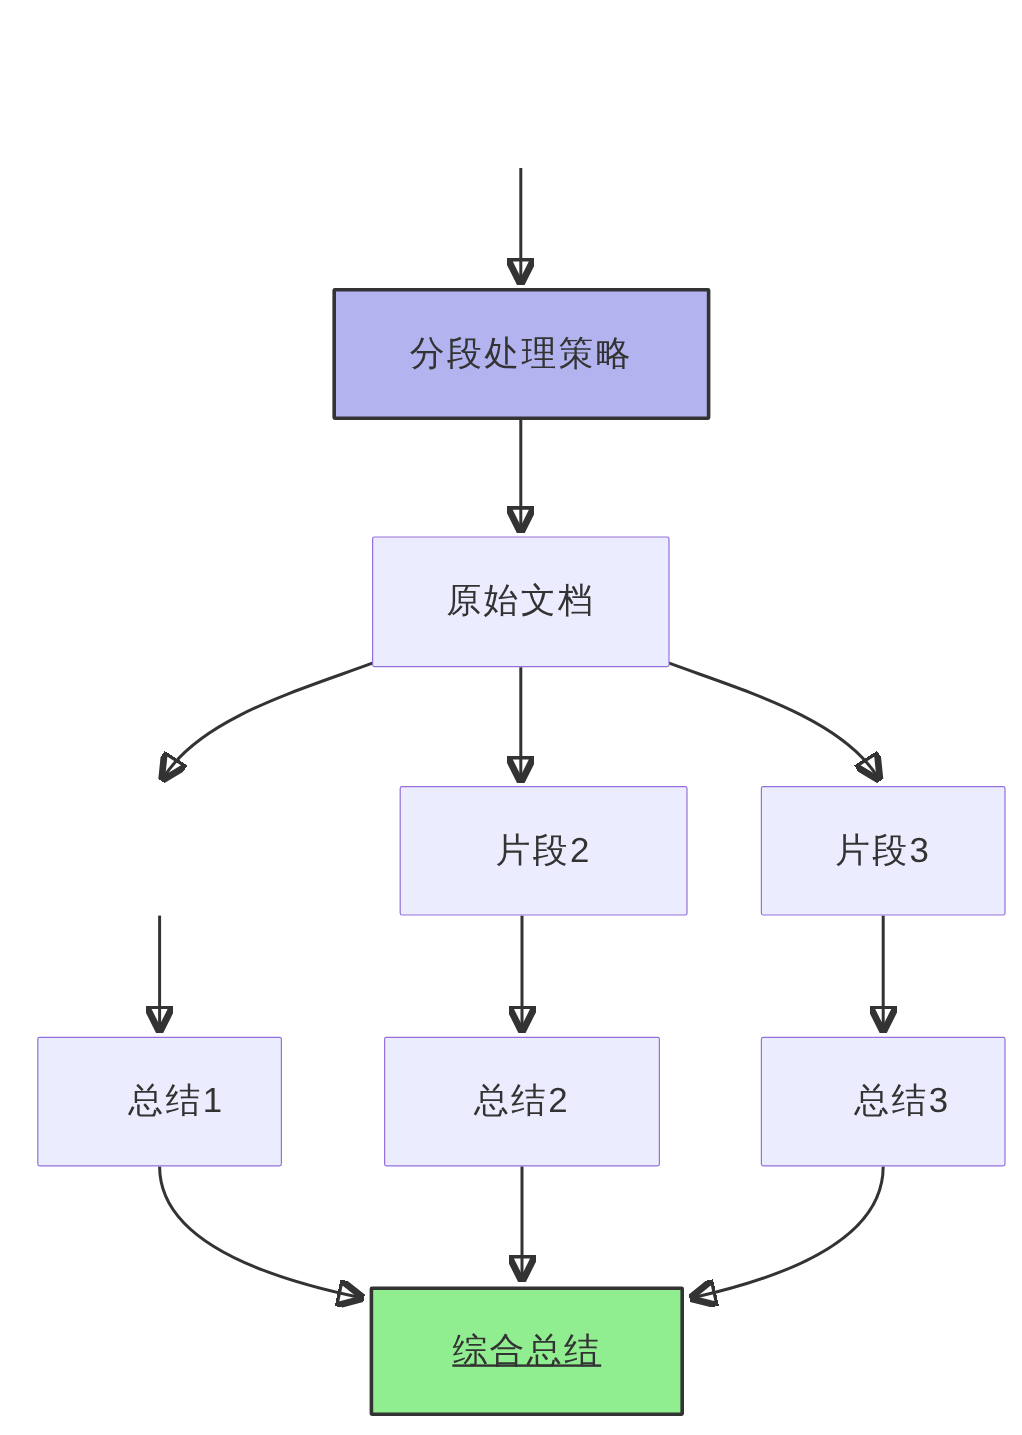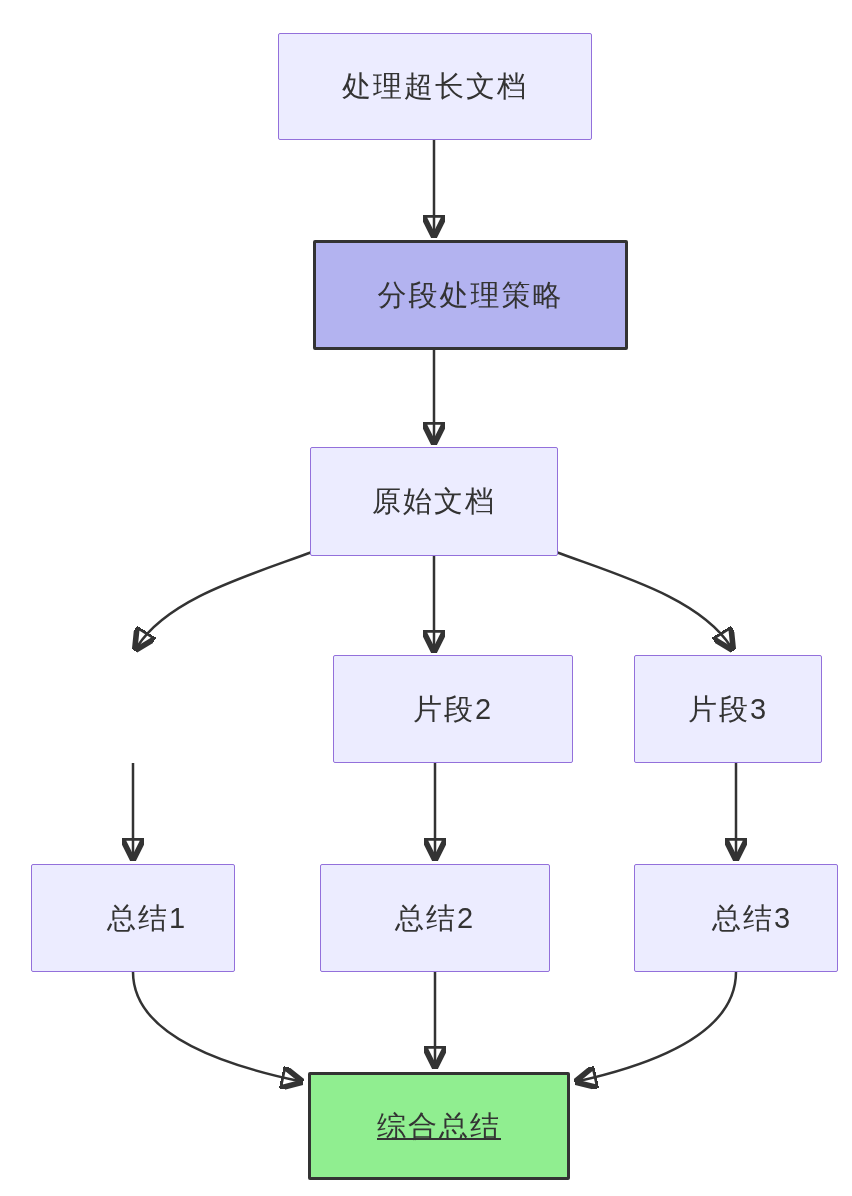--- a/index.html
+++ b/index.html
@@ -48,33 +48,32 @@
     border-radius: 2px;
     letter-spacing: 2px;
   }
   .node--default {
     background: var(--node_fill);
     border: 1.5px solid var(--node_border);
   }
   .node--highlight {
     background: var(--highlight_fill);
     border: 3.5px solid var(--highlight_border);
-    margin-left: 36px;
   }
   .node--success {
     background: var(--success_fill);
     border: 3.5px solid var(--success_border);
   }
   
   .pos-a  { left: 278px; top: 33px;   width: 314px; height: 107px; }
   .pos-b  { left: 277px; top: 240px;  width: 315px; height: 110px; }
   .pos-c  { left: 310px; top: 447px;  width: 248px; height: 109px; }
   .pos-d1 { left: 31px;  top: 655px;  width: 204px; height: 108px; }
   .pos-d2 { left: 333px; top: 655px;  width: 240px; height: 108px; }
-  .pos-d3 { left: 634px; top: 655px;  width: 188px; height: 108px; }
+  .pos-d3 { left: 634px; top: 655px;  width: 204px; height: 108px; }
   .pos-e1 { left: 31px;  top: 864px;  width: 204px; height: 108px; padding-left: 28px; }
   .pos-e2 { left: 320px; top: 864px;  width: 230px; height: 108px; }
   .pos-e3 { left: 634px; top: 864px;  width: 204px; height: 108px; padding-left: 32px; }
   .pos-f  { left: 308px; top: 1072px; width: 262px; height: 108px; text-decoration: underline; }
 </style>
 </head>
 <body>
 
 <div class="canvas">
 
@@ -90,21 +89,20 @@
     <path d="M434,556 L434,648" marker-end="url(#arrowhead)"></path>
     <path d="M556,552 C618,575 700,598 731,647" marker-end="url(#arrowhead)"></path>
     <path d="M133,763 L133,856" marker-end="url(#arrowhead)"></path>
     <path d="M435,763 L435,856" marker-end="url(#arrowhead)"></path>
     <path d="M736,763 L736,856" marker-end="url(#arrowhead)"></path>
     <path d="M133,972 C133,1018 180,1056 299,1081" marker-end="url(#arrowhead)"></path>
     <path d="M435,972 L435,1064" marker-end="url(#arrowhead)"></path>
     <path d="M736,972 C736,1018 690,1056 579,1081" marker-end="url(#arrowhead)"></path>
   </svg>
 
-  <div class="node node--default pos-a">处理超长文档</div>
 
   <div class="node node--highlight pos-b">分段处理策略</div>
 
   <div class="node node--default pos-c">原始文档</div>
 
 
   <div class="node node--default pos-d2">片段2</div>
 
   <div class="node node--default pos-d3">片段3</div>
 

